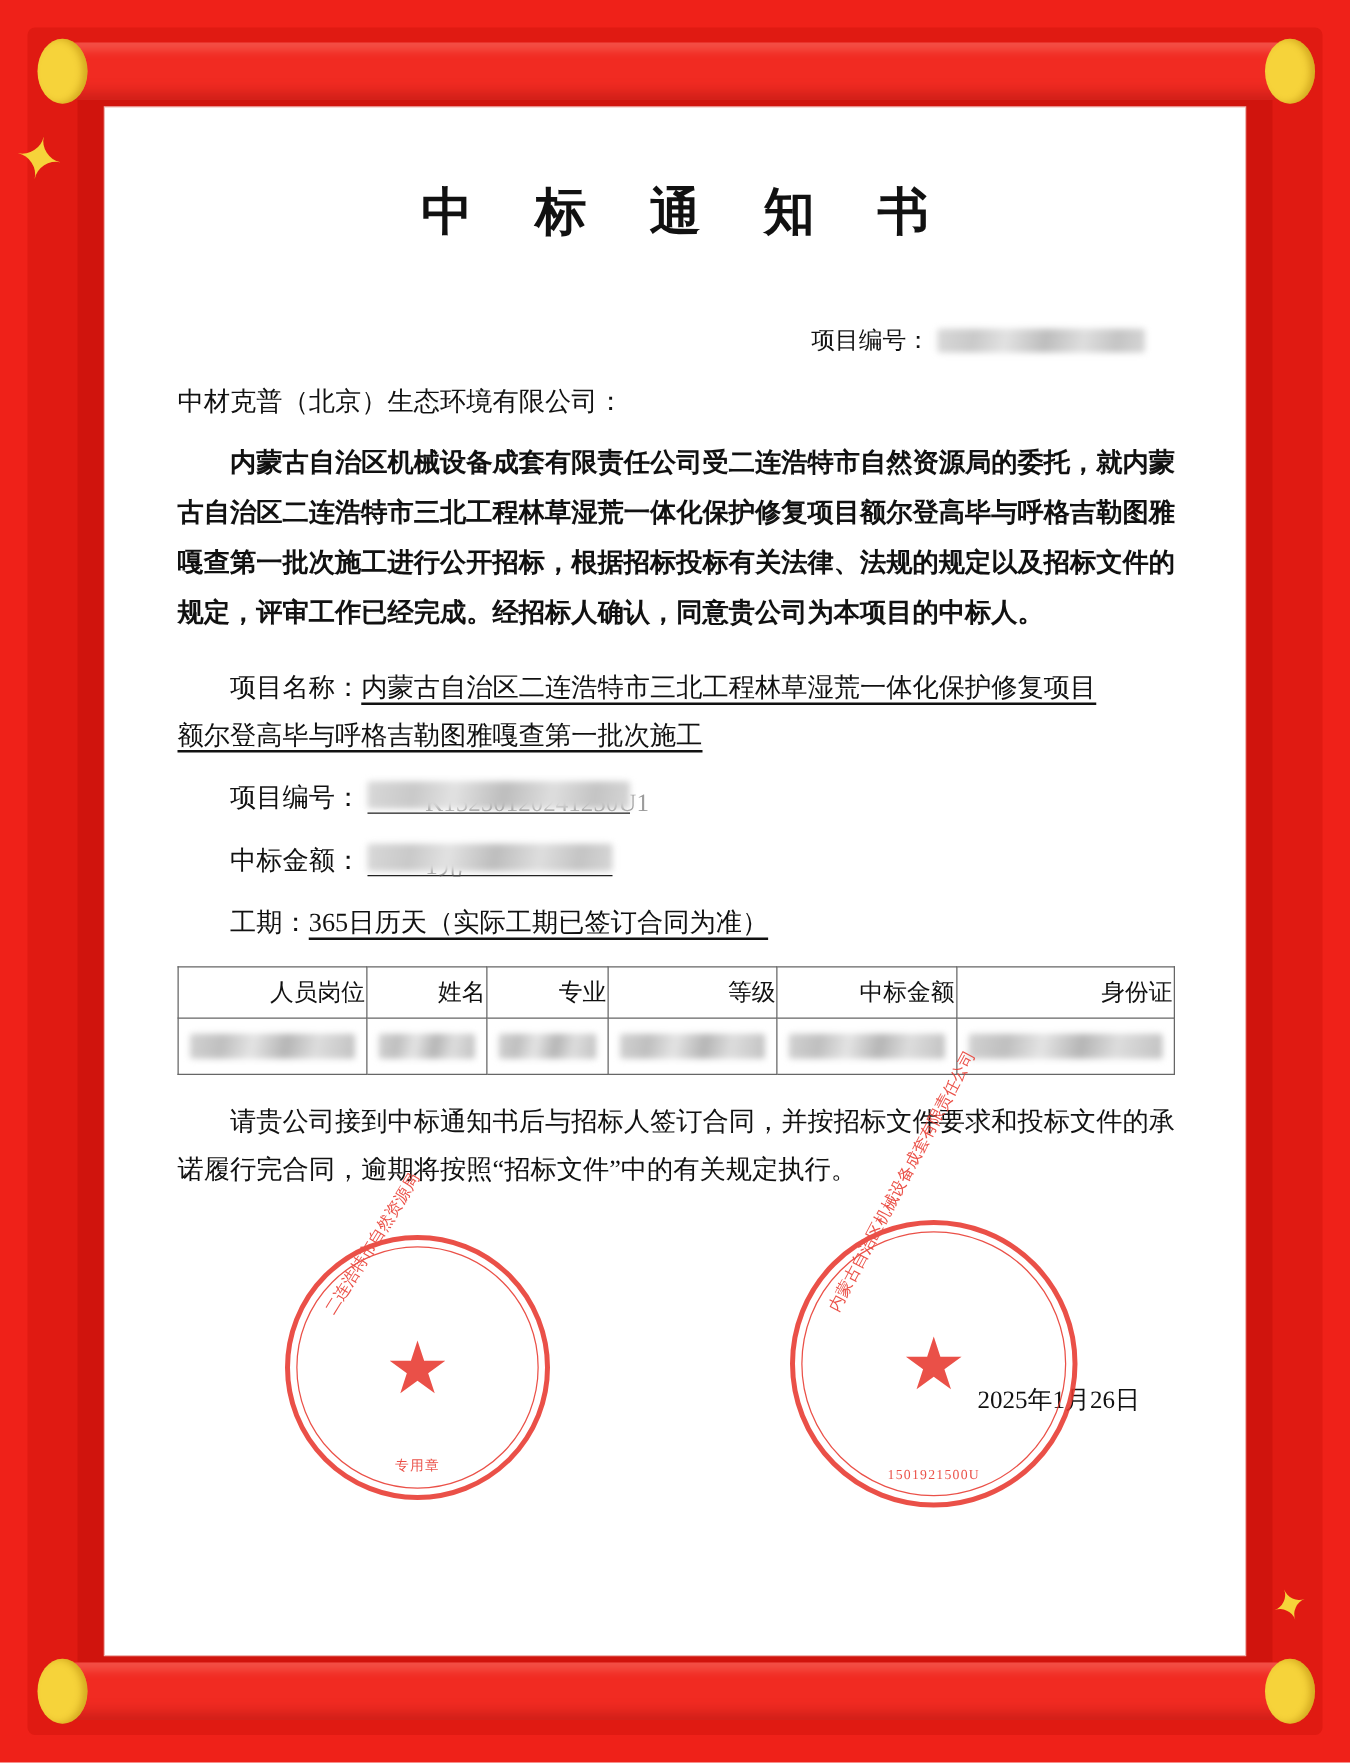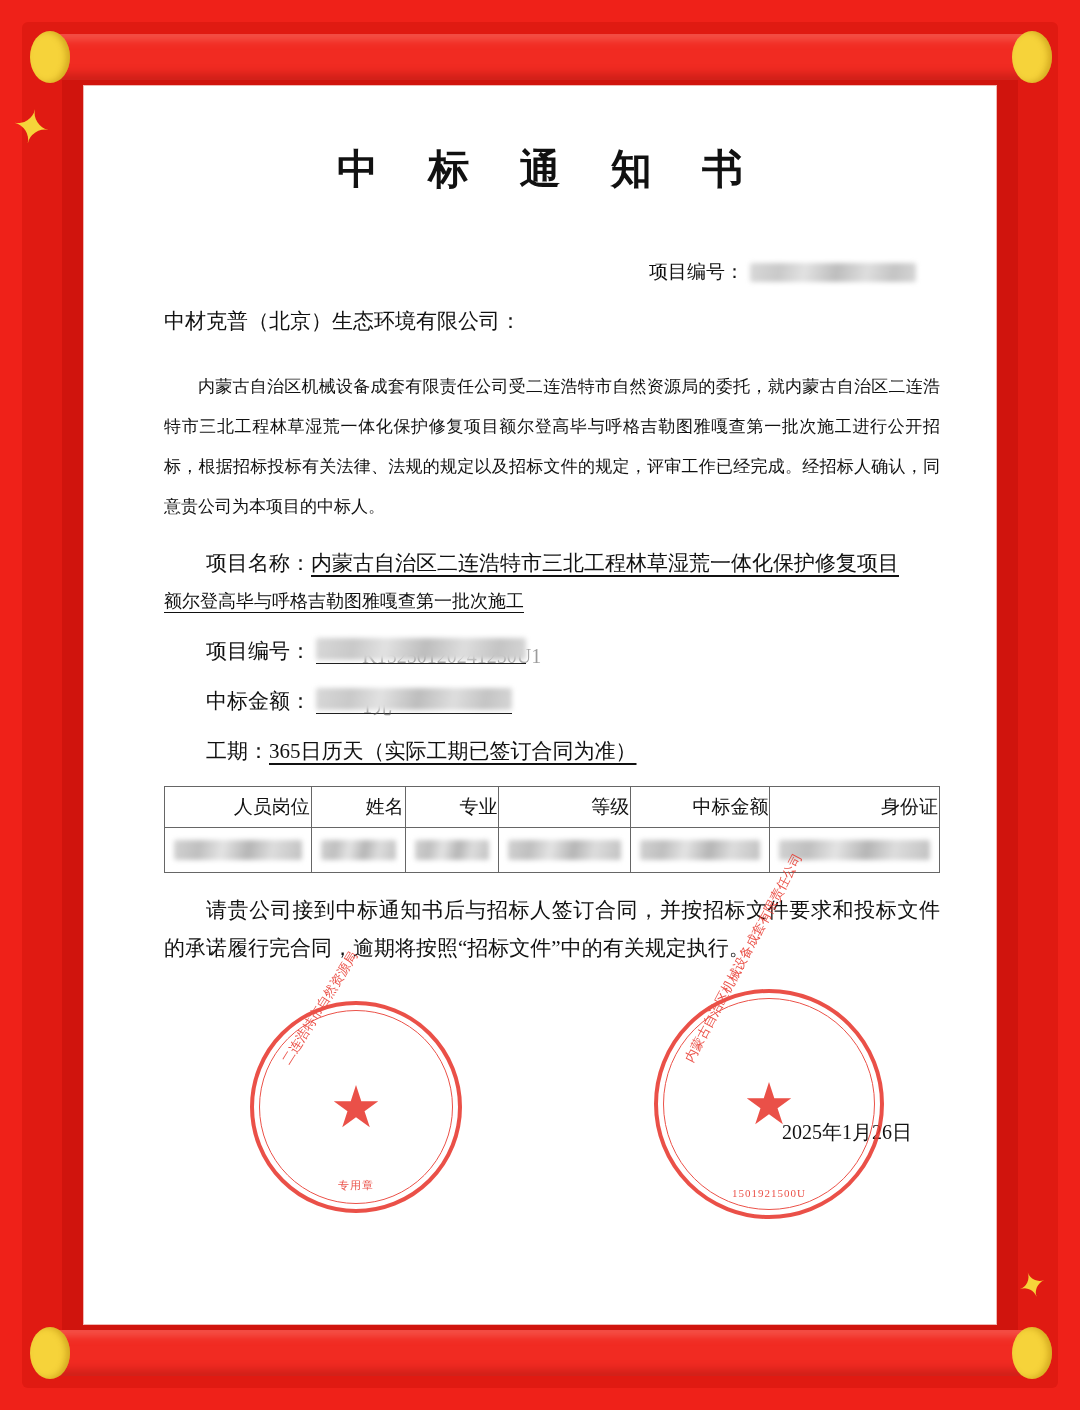--- a/index.html
+++ b/index.html
@@ -115,52 +115,53 @@
   .redact {
     display: inline-block;
     background: linear-gradient(100deg,#d8d8d8 0%, #c9c9c9 18%, #e2e2e2 33%, #bdbdbd 52%, #dedede 70%, #c4c4c4 86%, #d6d6d6 100%);
     filter: blur(2.4px);
     border-radius: 2px;
     vertical-align: middle;
   }
   .redact.topnum-mask { width: 166px; height: 19px; margin-left: 6px; }
 
   
-  .content { padding: 0 56px 0 80px; }
+  .content { padding: 0 56px 0 58px; }
 
   .addressee {
     margin-top: 22px;
     font-size: 21px;
     color: #111;
   }
 
   .para {
-    margin-top: 32px;
-    font-size: 17px;
+    margin-top: 15px;
+    font-size: 21px;
     line-height: 40px;
     color: #111;
     text-align: justify;
     text-justify: inter-ideograph;
     text-indent: 2em;
+    font-weight: bold;
   }
 
   .fieldline {
     margin-top: 12px;
     font-size: 21px;
     line-height: 38px;
     color: #111;
     text-indent: 2em;
   }
   .fieldline .u {
     text-decoration: underline;
     text-underline-offset: 5px;
     text-align: right;
   }
   .wrapline {
-    font-size: 18px;
+    font-size: 21px;
     line-height: 38px;
     color: #111;
     text-decoration: underline;
     text-underline-offset: 5px;
     display: block;
   }
 
   .inline-mask-wrap {
     display: inline-block;
     position: relative;

